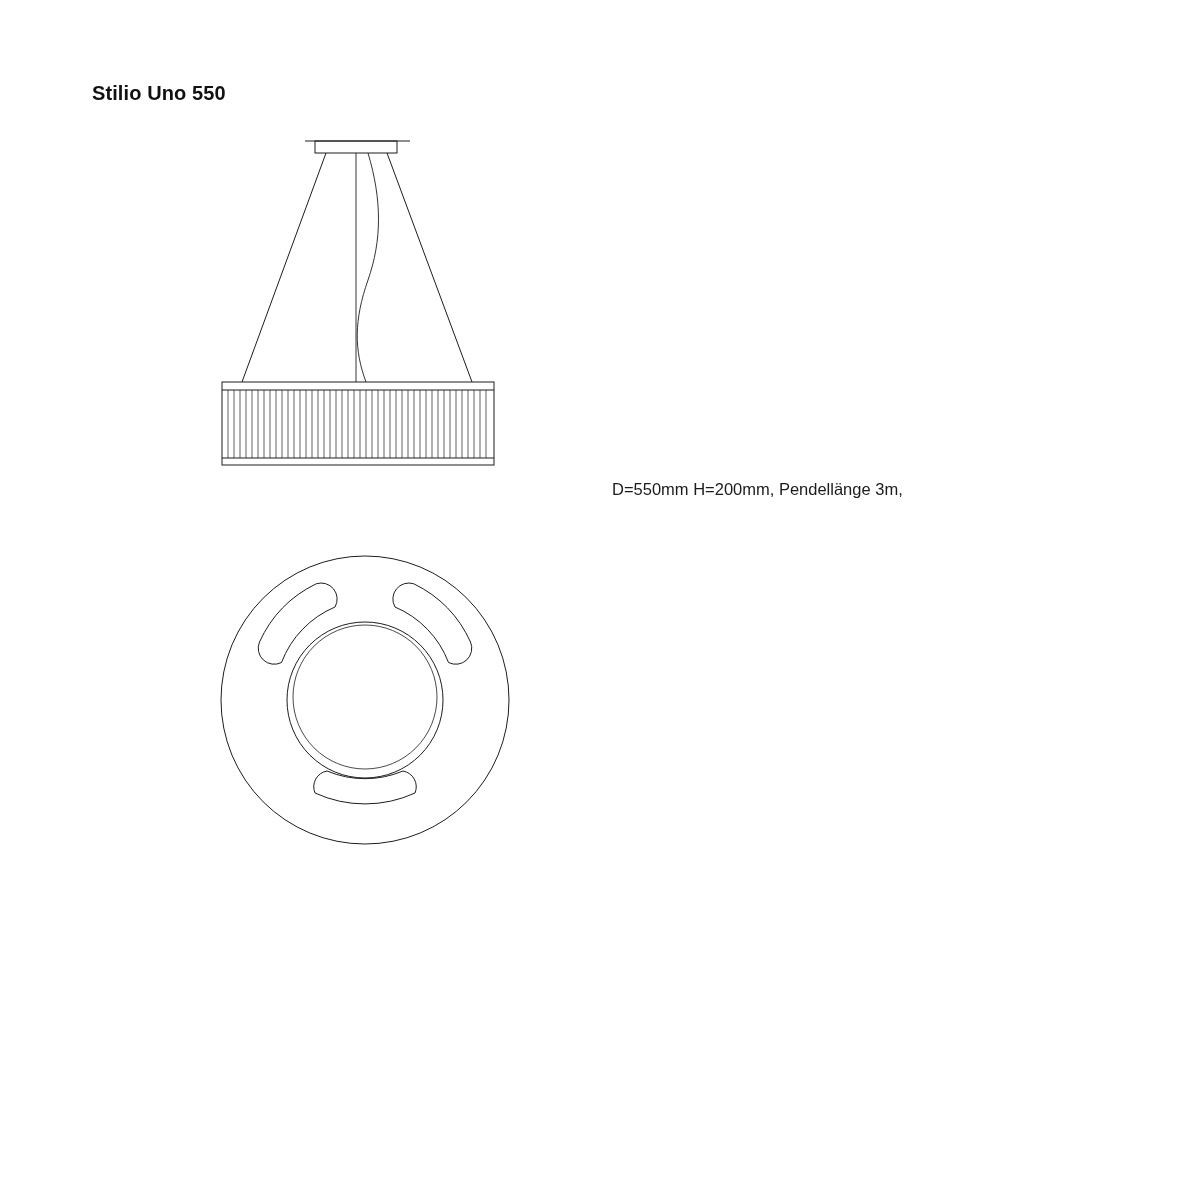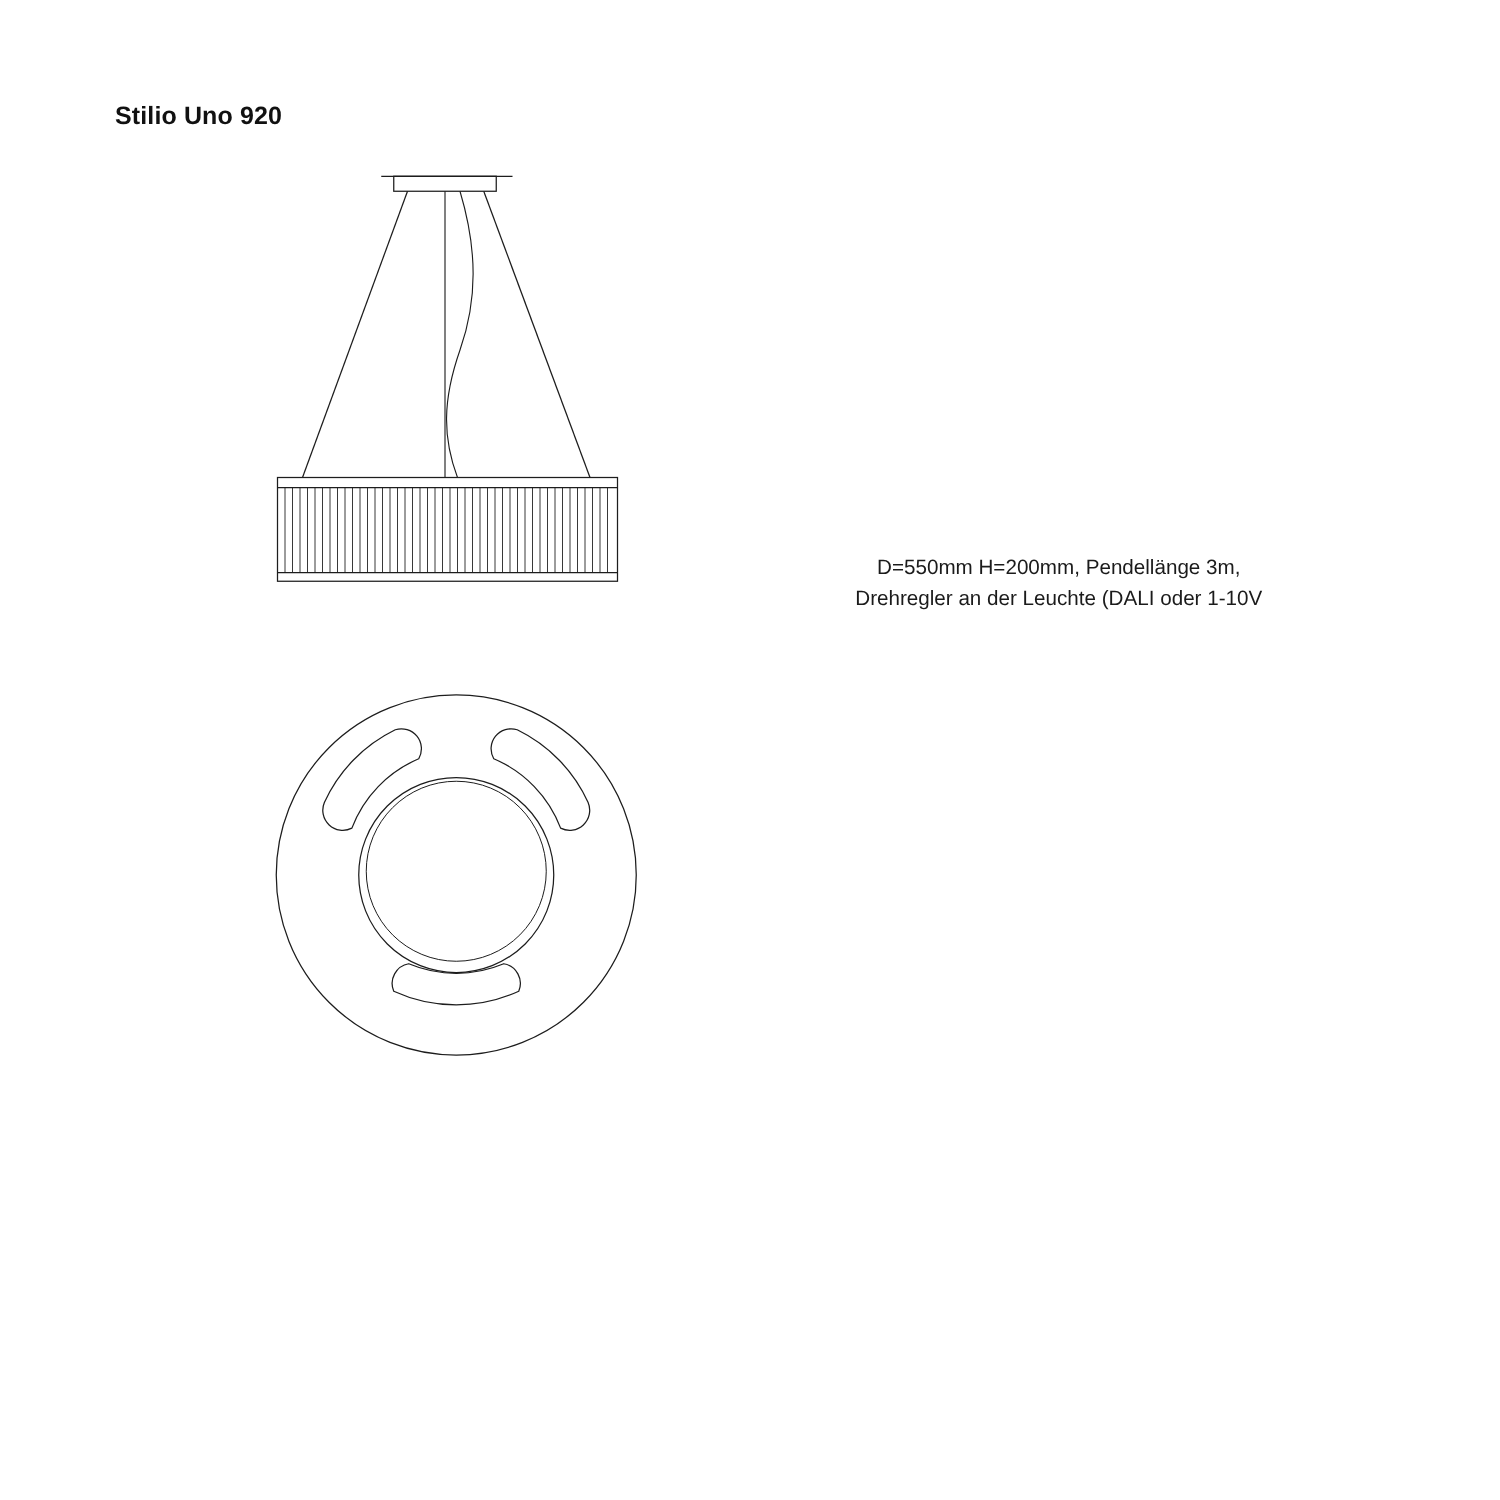--- a/index.html
+++ b/index.html
@@ -39,39 +39,38 @@
   .drawing-plan {
     position: absolute;
     left: 215px;
     top: 545px;
     width: 300px;
     height: 310px;
   }
   .spec-block {
     position: absolute;
     left: 612px;
-    top: 442px;
+    top: 477px;
     width: 470px;
     font-size: 16.5px;
     line-height: 24.5px;
     color: #1b1b1b;
-    text-align: center;
   }
   .spec-line {
     display: block;
     white-space: pre;
   }
   svg { display: block; overflow: visible; }
 </style>
 </head>
 <body>
 
 <div class="page">
 
-  <div class="product-title">Stilio Uno 920</div>
+  <div class="product-title">Stilio Uno 550</div>
 
   <div class="drawing-elevation">
     <svg width="340" height="370" viewBox="0 0 340 370">
       <g fill="none" stroke="#1d1d1d" stroke-width="1" shape-rendering="geometricPrecision">
 
         <line x1="105" y1="21" x2="210" y2="21"></line>
 
         <rect x="115" y="21" width="82" height="12"></rect>
 
         <line x1="126" y1="33" x2="42" y2="262"></line>
@@ -160,16 +159,15 @@
                    A 16 16 0 0 0 188.0 226.0
                    A 98 98 0 0 1 112.0 226.0
                    A 16 16 0 0 0 100.0 248.0 Z"></path>
         </g>
       </g>
     </svg>
   </div>
 
   <div class="spec-block">
     <span class="spec-line">D=550mm H=200mm, Pendellänge 3m,</span>
-    <span class="spec-line">Drehregler an der Leuchte (DALI oder 1-10V</span>
   </div>
 
 </div>
 
 </body></html>

